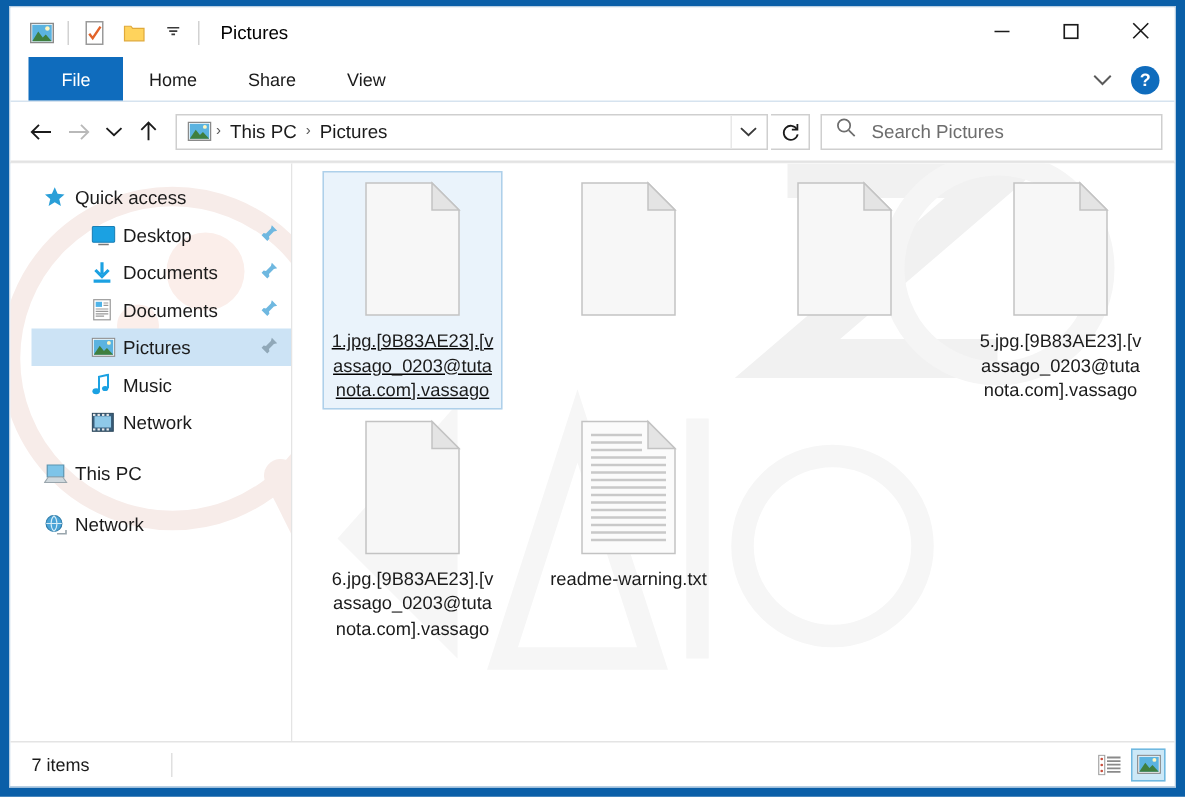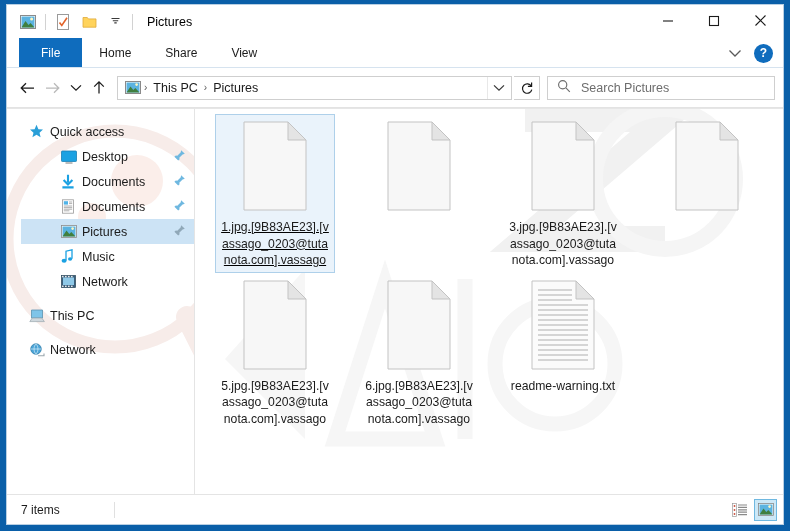--- a/index.html
+++ b/index.html
@@ -462,29 +462,20 @@
 
         <div class="cell">
           <div class="thumb">
             <svg width="70" height="92" viewBox="0 0 70 92">
               <path d="M4 2 H48 L66 20 V90 H4 Z" fill="#f7f7f7" stroke="#c3c3c3" stroke-width="1"></path>
               <path d="M48 2 V20 H66 Z" fill="#e4e4e4" stroke="#c3c3c3" stroke-width="1"></path>
             </svg>
           </div>
         </div>
 
-        <div class="cell">
-          <div class="thumb">
-            <svg width="70" height="92" viewBox="0 0 70 92">
-              <path d="M4 2 H48 L66 20 V90 H4 Z" fill="#f7f7f7" stroke="#c3c3c3" stroke-width="1"></path>
-              <path d="M48 2 V20 H66 Z" fill="#e4e4e4" stroke="#c3c3c3" stroke-width="1"></path>
-            </svg>
-          </div>
-          <div class="fname">3.jpg.[9B83AE23].[vassago_0203@tutanota.com].vassago</div>
-        </div>
 
         <div class="cell">
           <div class="thumb">
             <svg width="70" height="92" viewBox="0 0 70 92">
               <path d="M4 2 H48 L66 20 V90 H4 Z" fill="#f7f7f7" stroke="#c3c3c3" stroke-width="1"></path>
               <path d="M48 2 V20 H66 Z" fill="#e4e4e4" stroke="#c3c3c3" stroke-width="1"></path>
             </svg>
           </div>
         </div>
 

